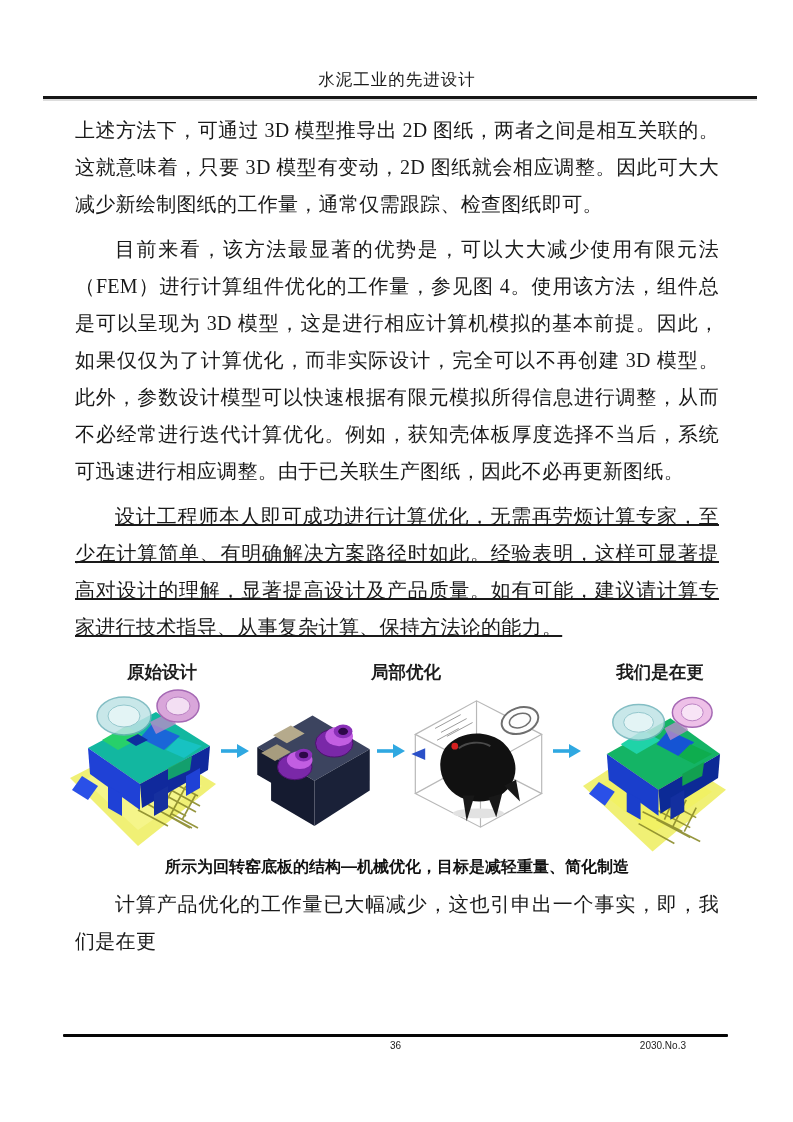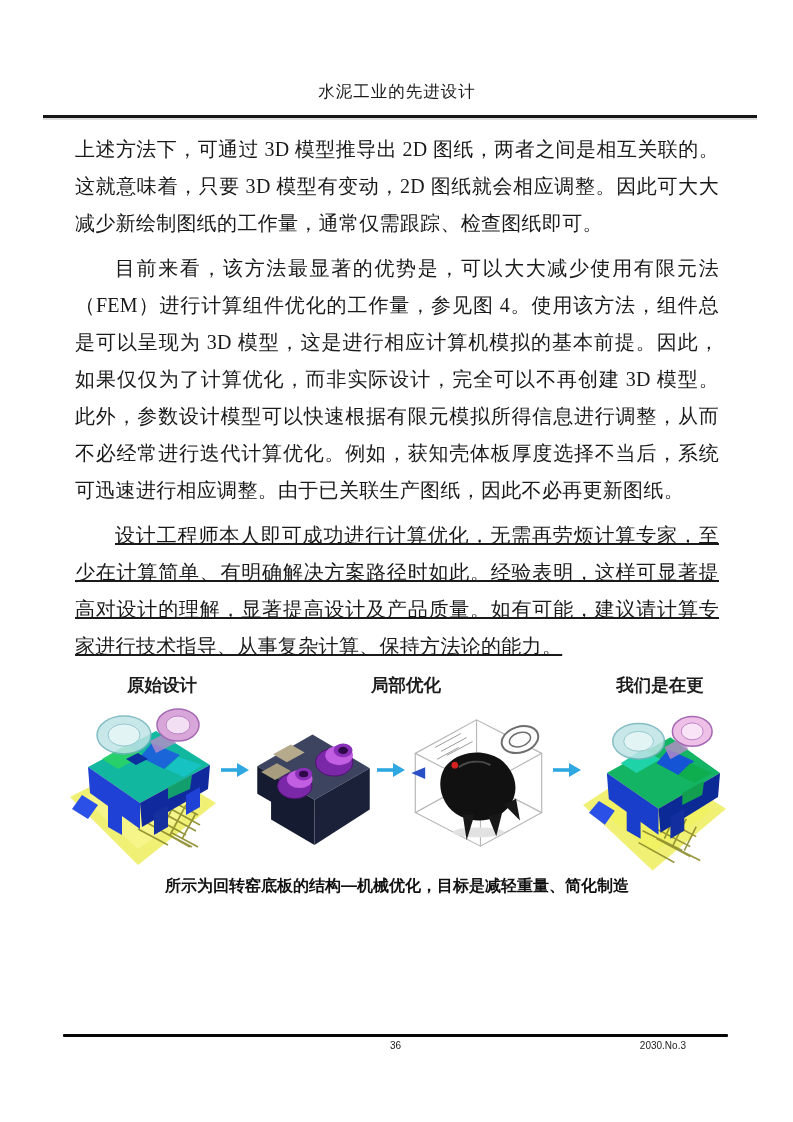--- a/index.html
+++ b/index.html
@@ -12,21 +12,21 @@
     font-family: "Liberation Serif", "DejaVu Serif", serif;
     color: var(--text, #1a1a1a);
   }
   .content {
     position: absolute;
     left: 67px;
     top: 0;
     width: 660px;
   }
   .header-title {
-    margin: 12px;
+    margin: 0;
     padding-top: 69px;
     text-align: center;
     font-size: 16.5px;
     font-weight: 400;
     letter-spacing: 1px;
     font-family: Liberation Mono, monospace;
   }
   .header-rule {
     margin-top: 5px;
     margin-left: -24px;
@@ -50,21 +50,21 @@
   p.p5 { min-height: 37px; }
   .figure { margin-top: 6px; }
   .fig-labels {
     position: relative;
     height: 26px;
     font-family: "Liberation Sans", "DejaVu Sans", sans-serif;
     font-weight: 700;
     font-size: 17.5px;
     color: #1c1c1c;
   }
-  .fig-label { position: absolute; top: 0; transform: translateX(-50%); white-space: nowrap; }
+  .fig-label { position: absolute; top: 6px; transform: translateX(-50%); white-space: nowrap; }
   .fig-label.l1 { left: 95px; }
   .fig-label.l2 { left: 339px; }
   .fig-label.l3 { left: 593px; }
   .fig-row {
     height: 172px;
     display: flex;
     justify-content: space-between;
     align-items: center;
   }
   .panel { flex: 0 0 auto; }
@@ -214,20 +214,21 @@
           <ellipse cx="110" cy="30" rx="20" ry="15" fill="#eec0e8" stroke="#a569b4" stroke-width="1.5"></ellipse>
           <ellipse cx="110" cy="30" rx="11" ry="8.5" fill="#f8e4f6" stroke="#bb84c4"></ellipse>
         </svg>
       </div>
 
       <div class="cap">
         <div>所示为回转窑底板的结构—机械优化，目标是减轻重量、简化制造</div>
       </div>
     </div>
 
+    <p class="para p5" style="text-indent:2em">计算产品优化的工作量已大幅减少，这也引申出一个事实，即，我们是在更</p>
   </div>
 
   <div class="footer">
     <div class="footer-rule"></div>
     <div class="footer-row">
       <span class="page-num">36</span>
       <span class="issue">2030.No.3</span>
     </div>
   </div>
 </div>

